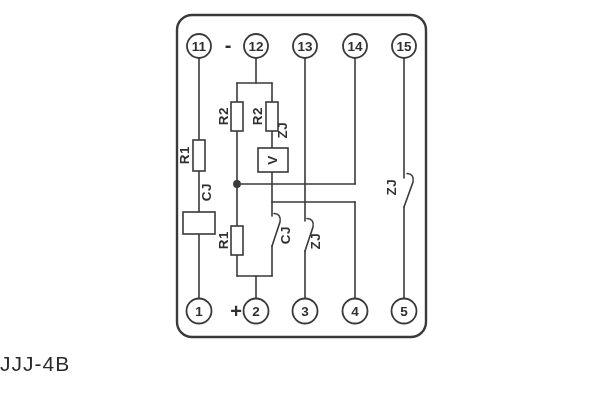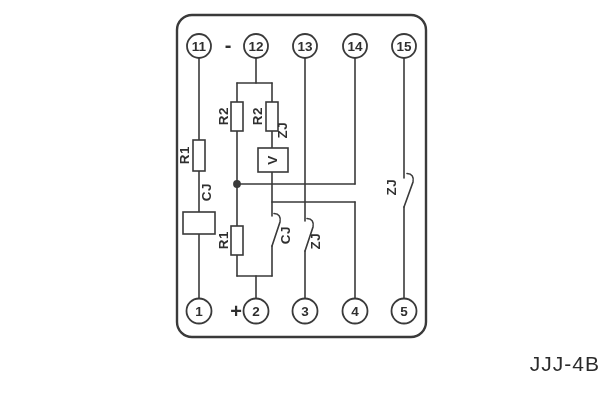--- a/index.html
+++ b/index.html
@@ -13,21 +13,21 @@
   svg text{
     font-family:"Liberation Sans", sans-serif;
     fill:#2f2f2f;
   }
   .term-label{font-size:13.5px;font-weight:600;}
   .comp-label{font-size:13.5px;font-weight:600;letter-spacing:0.5px;}
   .sign{font-size:20px;font-weight:700;}
   .caption{
     position:absolute;
     left:0;top:352px;width:600px;
-    text-align:right;
+    text-align:left;
     font-size:21px;
     color:#2b2b2b;
     letter-spacing:1px;
   }
 </style>
 </head>
 <body>
 
 <div class="stage">
   <svg width="600" height="400" viewBox="0 0 600 400">

